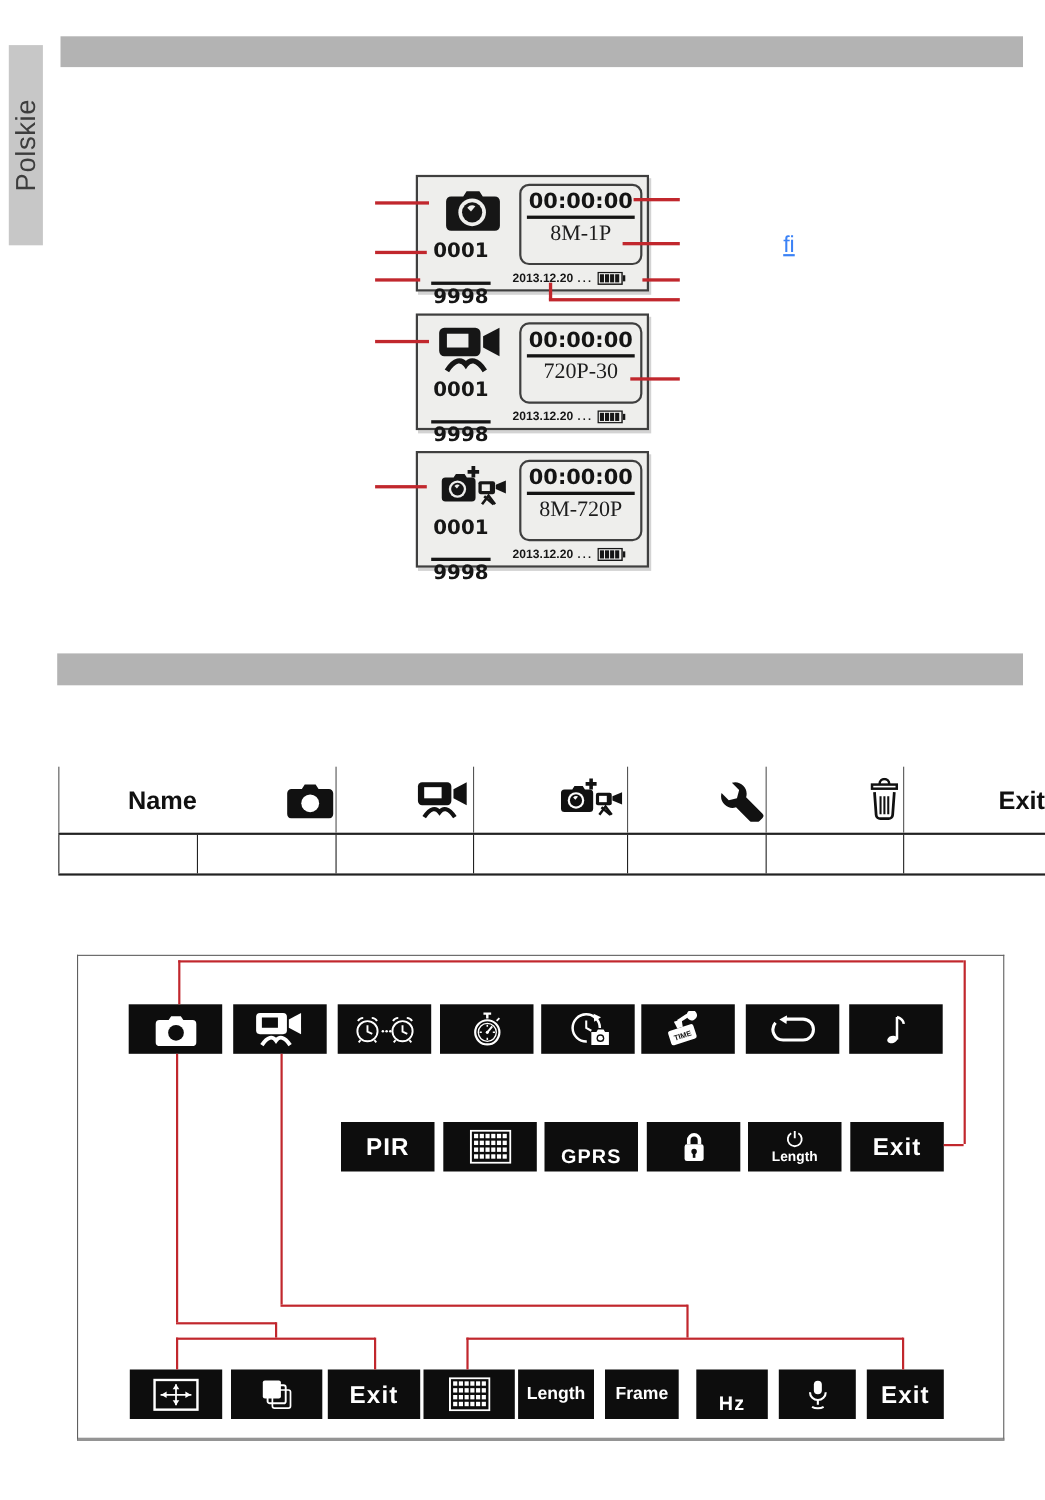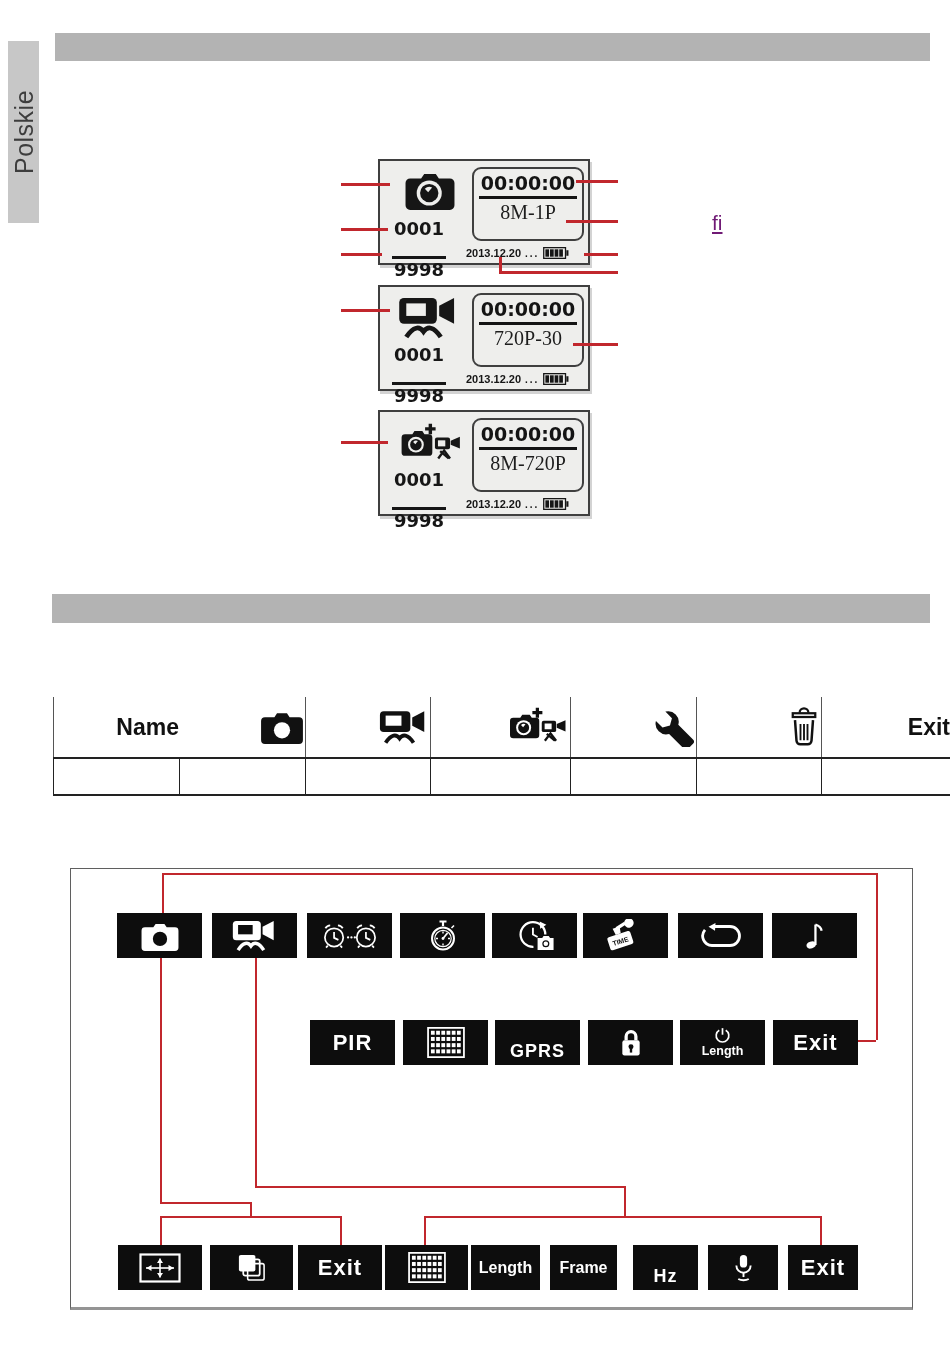--- a/index.html
+++ b/index.html
@@ -34,21 +34,21 @@
             align-items:center;background:#eeeeec;}
   .time{font-family:"DejaVu Sans",sans-serif;font-weight:bold;font-size:19px;color:#141414;
         margin-top:3px;letter-spacing:0;}
   .divider{width:90%;border-top:3px solid #141414;margin:2px 0 0;}
   .mode{font-family:"Liberation Serif",serif;font-size:20px;color:#1d1d1d;margin-top:2px;}
   .status{position:absolute;left:86px;bottom:4px;display:flex;align-items:center;gap:4px;color:#161616;justify-content:flex-end;}
   .date{font-size:11px;font-weight:bold;}
   .dots{font-size:10px;font-weight:bold;letter-spacing:2px;}
   .batt{width:26px;height:12px;}
 
-  .fi-text{position:absolute;left:712px;top:211px;font-size:21px;color:#701a75;text-decoration:underline;}
+  .fi-text{position:absolute;left:712px;top:211px;font-size:21px;color:#3b82f6;text-decoration:underline;}
 
   
   .rl{position:absolute;background:#c1272d;}
   .rl.h{height:3px;}
   .rl.v{width:3px;}
   .cl{position:absolute;background:#c1272d;}
   .cl.h{height:1.6px;}
   .cl.v{width:1.6px;}
 
   

